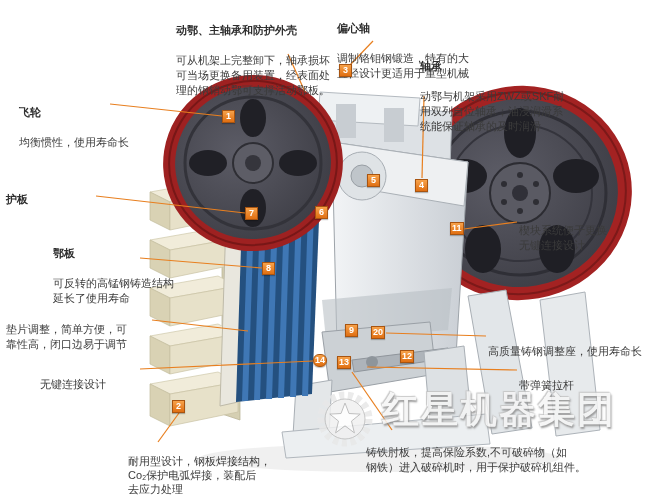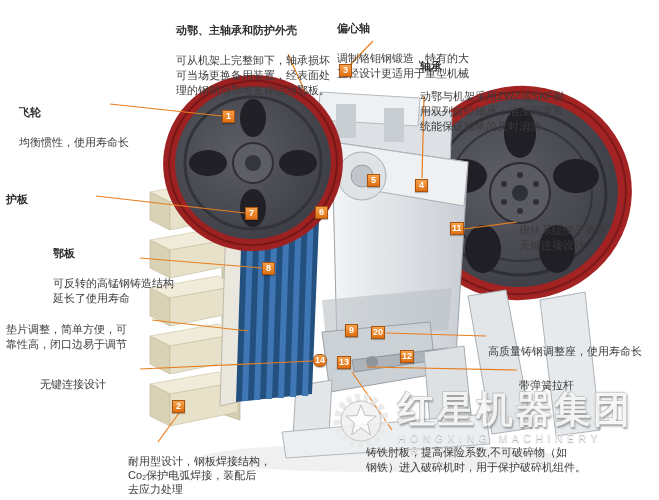--- a/index.html
+++ b/index.html
@@ -10,21 +10,21 @@
 
   .ann { position:absolute; color:#3b3b3b; font-size:11px; line-height:15px;
          white-space:pre-line; z-index:5; }
   .ann .t { font-weight:bold; color:#2e2e2e; }
 
   .callout { position:absolute; min-width:13px; height:13px; padding:0 1px;
              background:linear-gradient(#f7a24a,#e06f12); border:1px solid #a85410;
              color:#fff; font-size:9px; font-weight:bold; line-height:11px;
              text-align:center; z-index:6; box-shadow:0 1px 1px rgba(0,0,0,.25); }
 
-  .wm { position:absolute; left:332px; top:390px; display:flex; align-items:center;
+  .wm { position:absolute; left:316px; top:390px; display:flex; align-items:flex-start;
         gap:8px; opacity:.85; z-index:4; pointer-events:none; }
   .wm-text { display:flex; flex-direction:column; }
   .wm-text .cn { font-size:37px; font-weight:bold; color:#f5f5f5; letter-spacing:2px;
                  line-height:40px;
                  text-shadow:0 0 1px #9a9a9a, 1px 2px 2px #8d8d8d, -1px -1px 1px #c6c6c6; }
   .wm-text .en { font-size:10.5px; color:#efefef; letter-spacing:4.5px; margin-top:2px;
                  text-shadow:0 1px 1px #999; }
 </style>
 </head>
 <body>
@@ -166,21 +166,20 @@
   <div class="wm">
     <span>
       <svg width="58" height="58" viewBox="0 0 58 58">
         <circle cx="29" cy="29" r="23" fill="none" stroke="#e8e8e8" stroke-width="9" stroke-dasharray="5 3.5"></circle>
         <circle cx="29" cy="29" r="20" fill="#f0f0f0" stroke="#bdbdbd"></circle>
         <path d="M29,13 L33,23.5 L44.2,24.1 L35.5,31.1 L38.4,42.9 L29,35.8 L19.6,42.9 L22.5,31.1 L13.8,24.1 L25,23.5 Z" fill="#fdfdfd" stroke="#b5b5b5" stroke-width="1"></path>
       </svg>
     </span>
     <span class="wm-text">
       <span class="cn">红星机器集团</span>
-      <span class="en">HONGXING MACHINERY GROUP</span>
     </span>
   </div>
 
   <div class="ann" style="left:176px; top:8px;  width:180px;">
     <div class="t">动鄂、主轴承和防护外壳</div>
     <div>可从机架上完整卸下，轴承损坏
 可当场更换备用装置，经表面处
 理的钢销动鄂可支撑活动鄂板。</div>
   </div>
 

